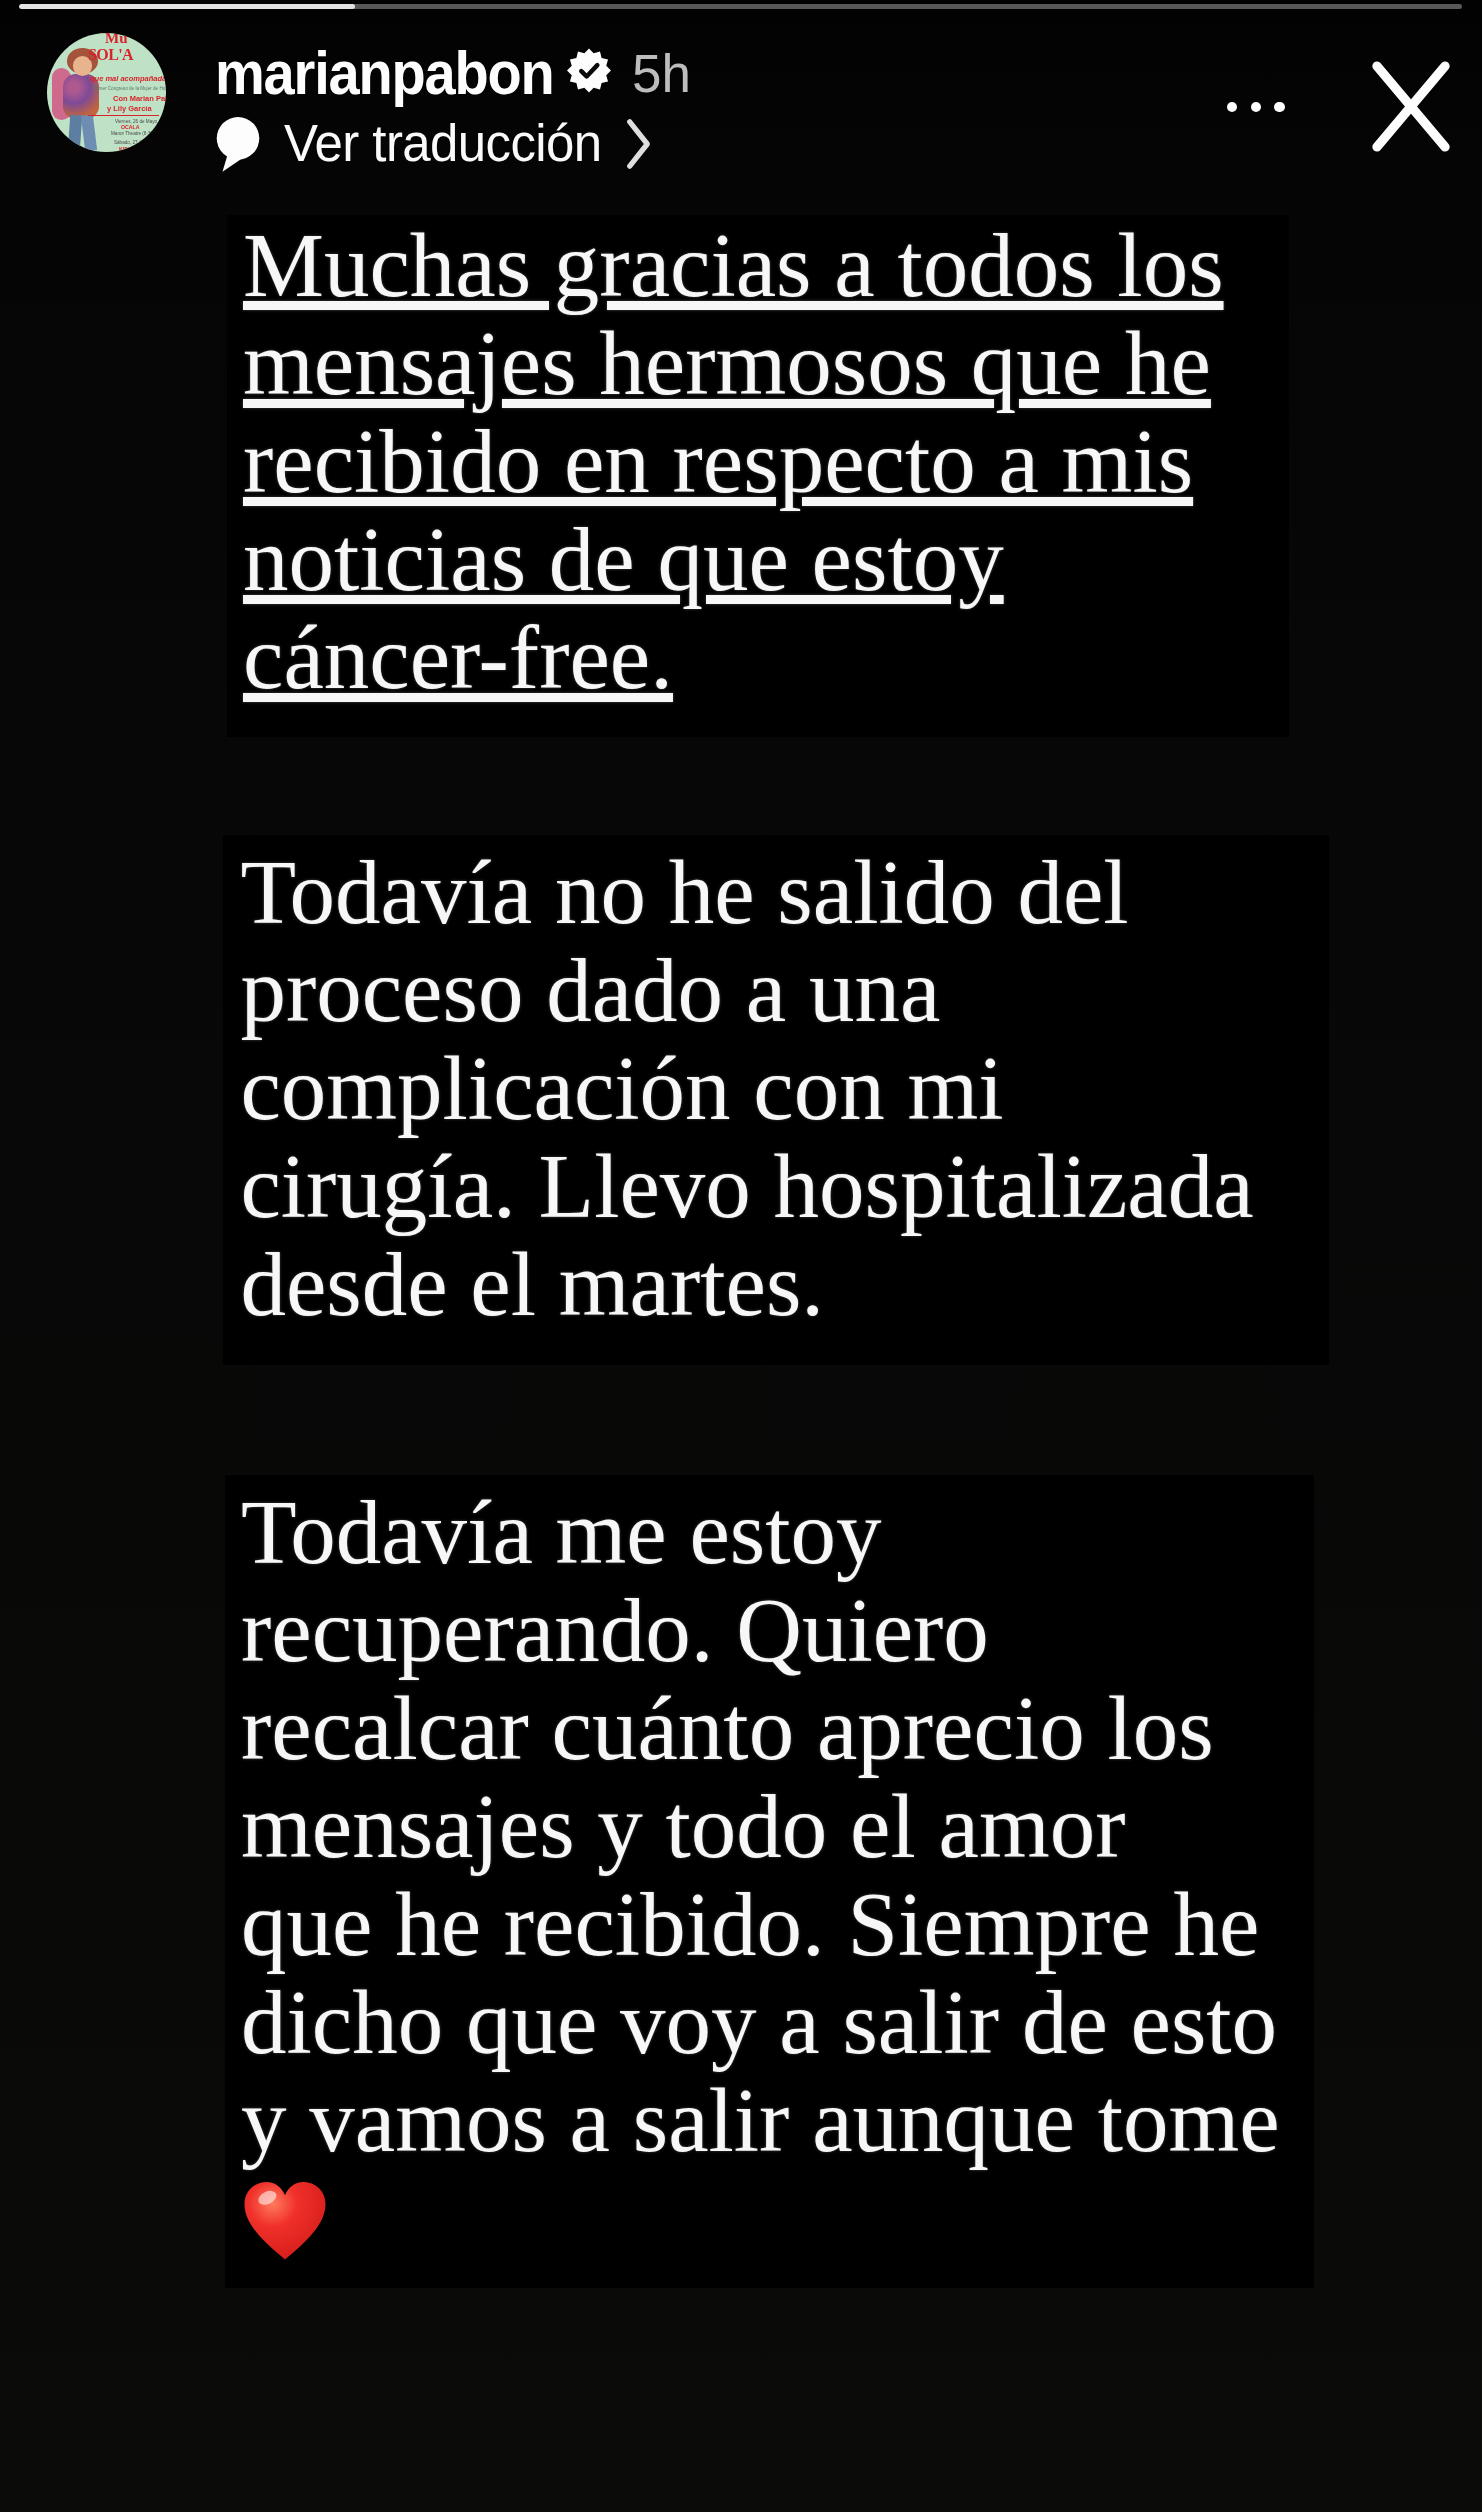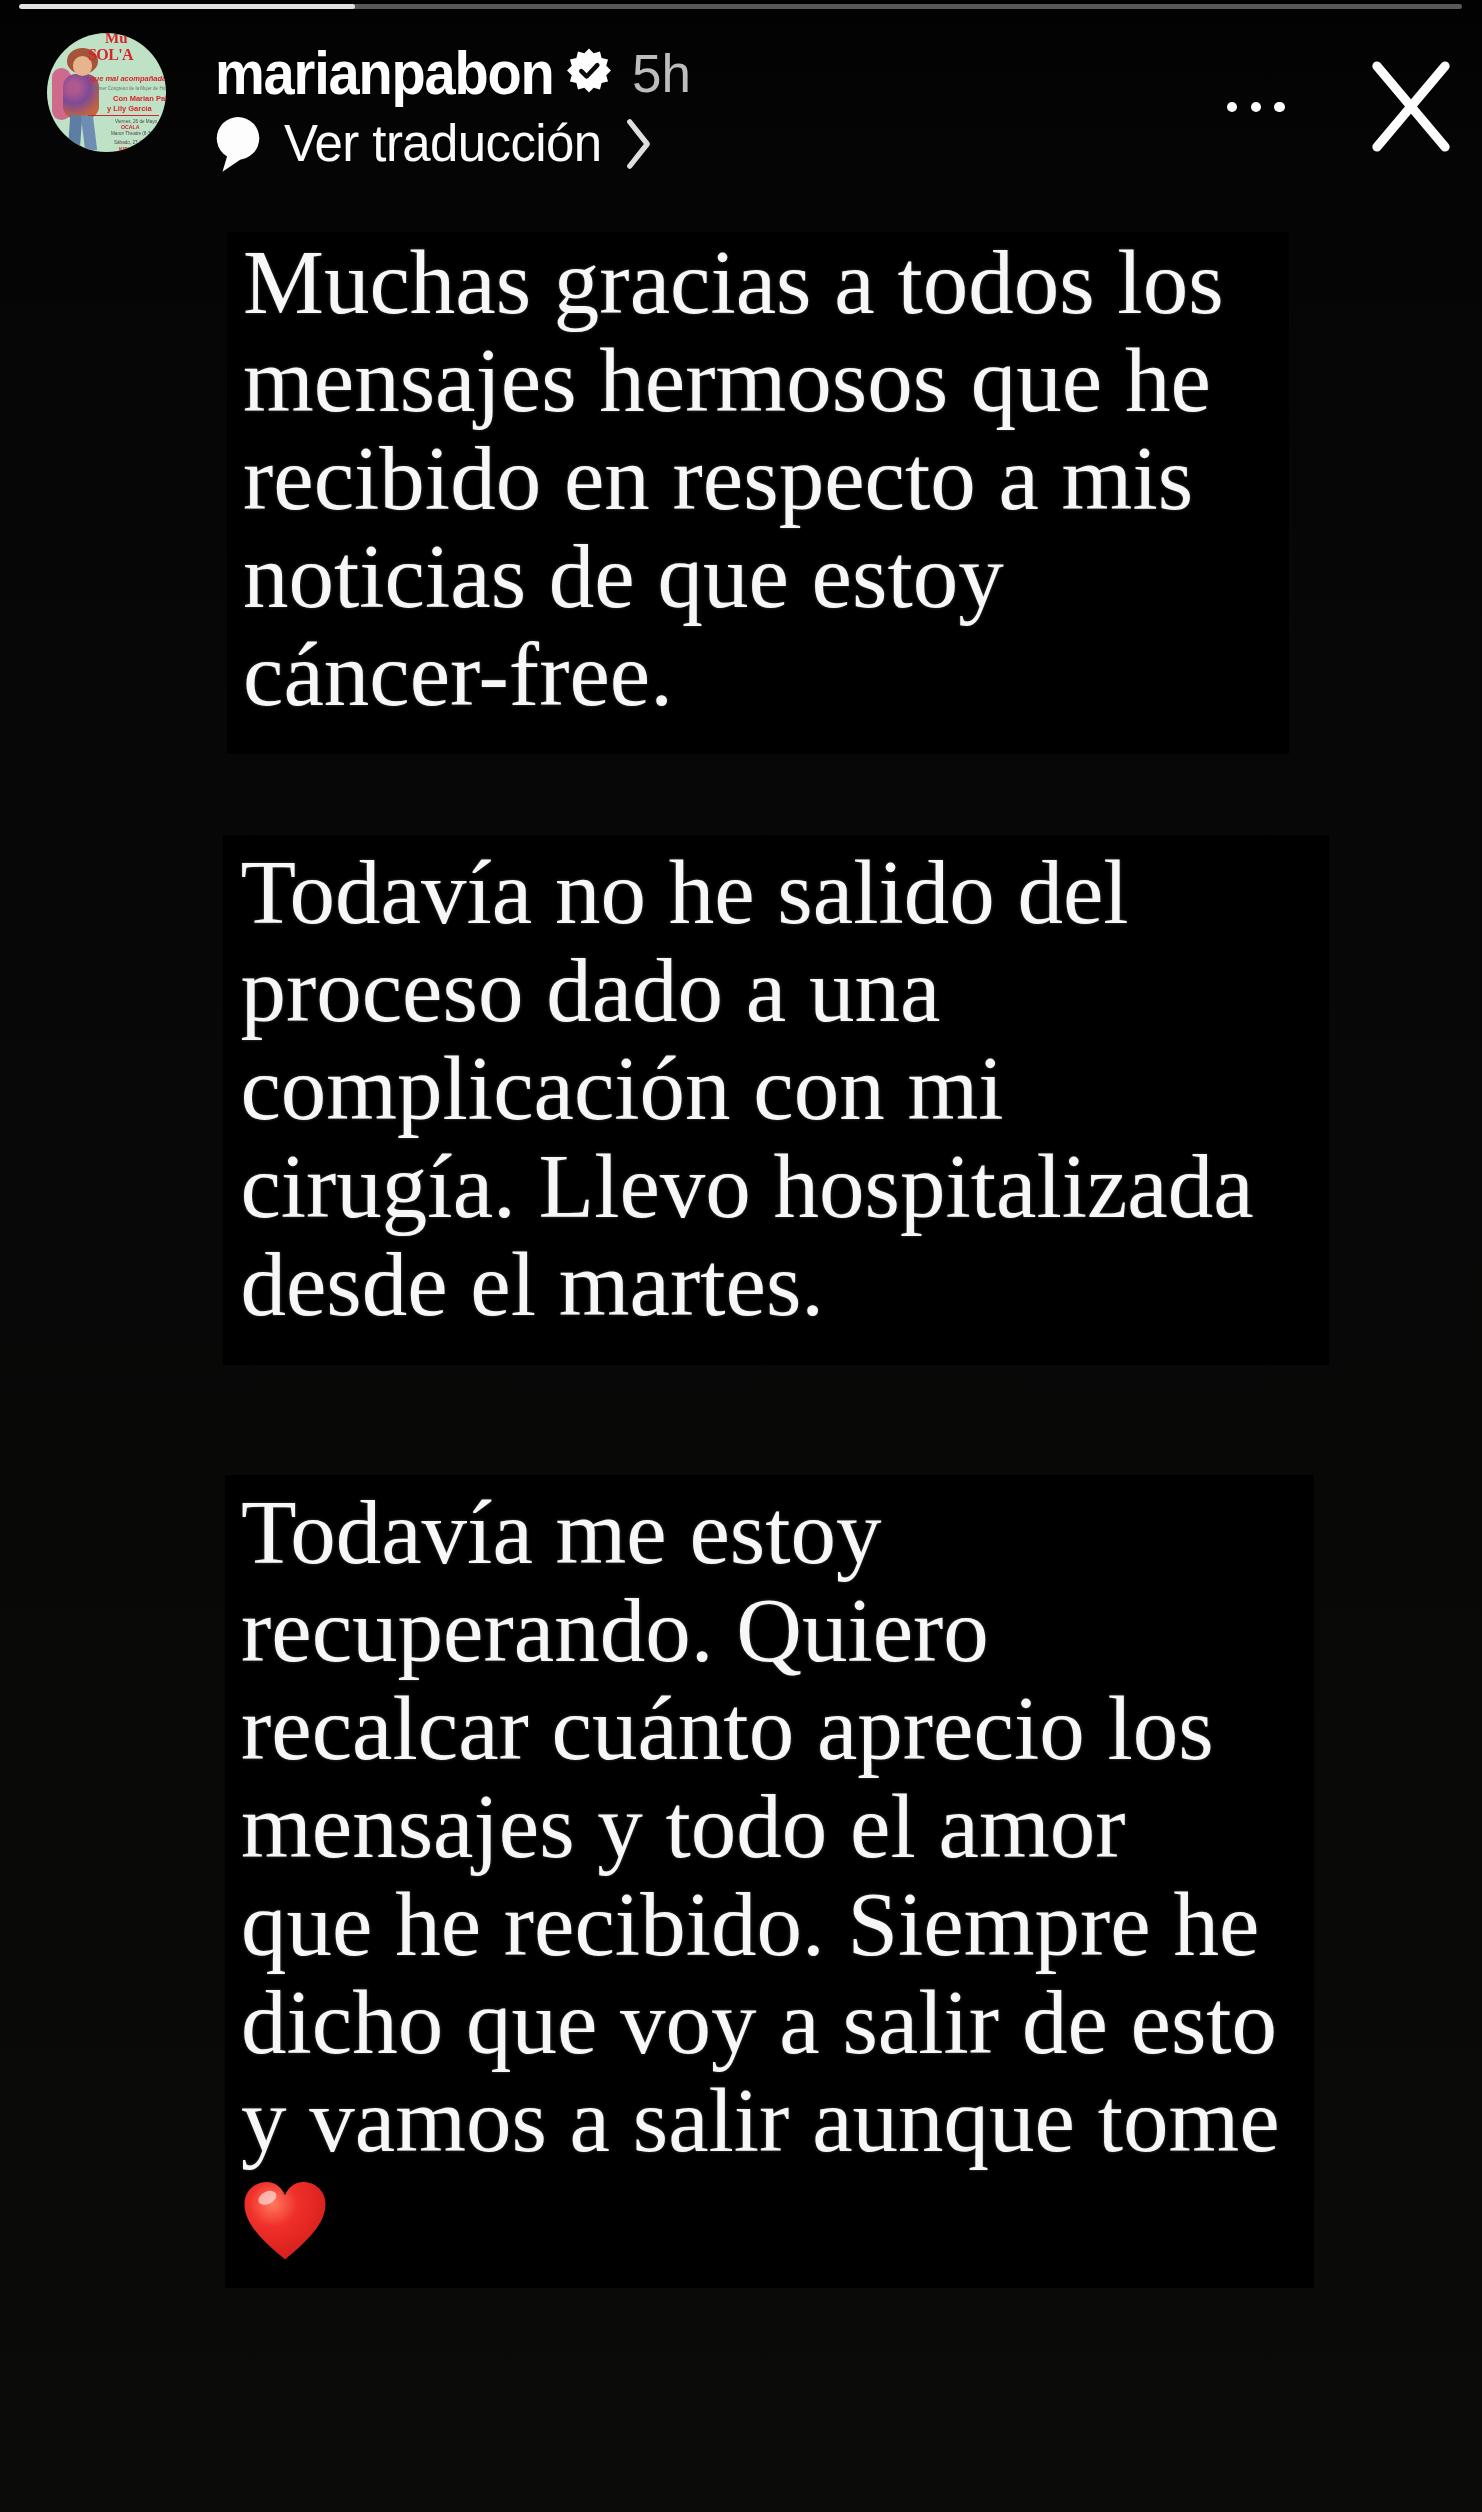--- a/index.html
+++ b/index.html
@@ -39,21 +39,21 @@
   .translate-label{font-size:51px;line-height:60px;color:#fafafa;font-weight:400;letter-spacing:-0.6px;}
   .chev{width:27px;height:56px;margin-left:23px;}
   .kebab{position:absolute;left:1227px;top:102px;display:flex;gap:13.3px;cursor:pointer;}
   .kebab span{width:10.4px;height:10.4px;border-radius:50%;background:#fff;}
   .close-btn{position:absolute;left:1370px;top:58px;width:82px;height:97px;cursor:pointer;}
   
   .tblock{position:absolute;background:#000;color:#f7f7f7;
           font-family:"Liberation Serif",serif;font-size:91px;
           text-shadow:0 0 2.9px rgba(255,255,255,.28);}
   .tline{line-height:98px;white-space:nowrap;}
-  .block1{left:227px;top:232px;width:1040px;padding:2.3px 5.8px 30px 16px;}
+  .block1{left:227px;top:215px;width:1040px;padding:2.3px 5.8px 30px 16px;text-decoration:underline;}
   .block2{left:223px;top:835px;width:1083px;padding:9.3px 5.8px 31px 17.4px;}
   .block3{left:225px;top:1475px;width:1068px;padding:9.3px 4.6px 22px 16px;}
   .heart{width:88px;height:88px;margin-top:8px;display:block;}
 </style>
 </head>
 <body>
 
 <div class="stage">
 
   <div class="progress-track">

